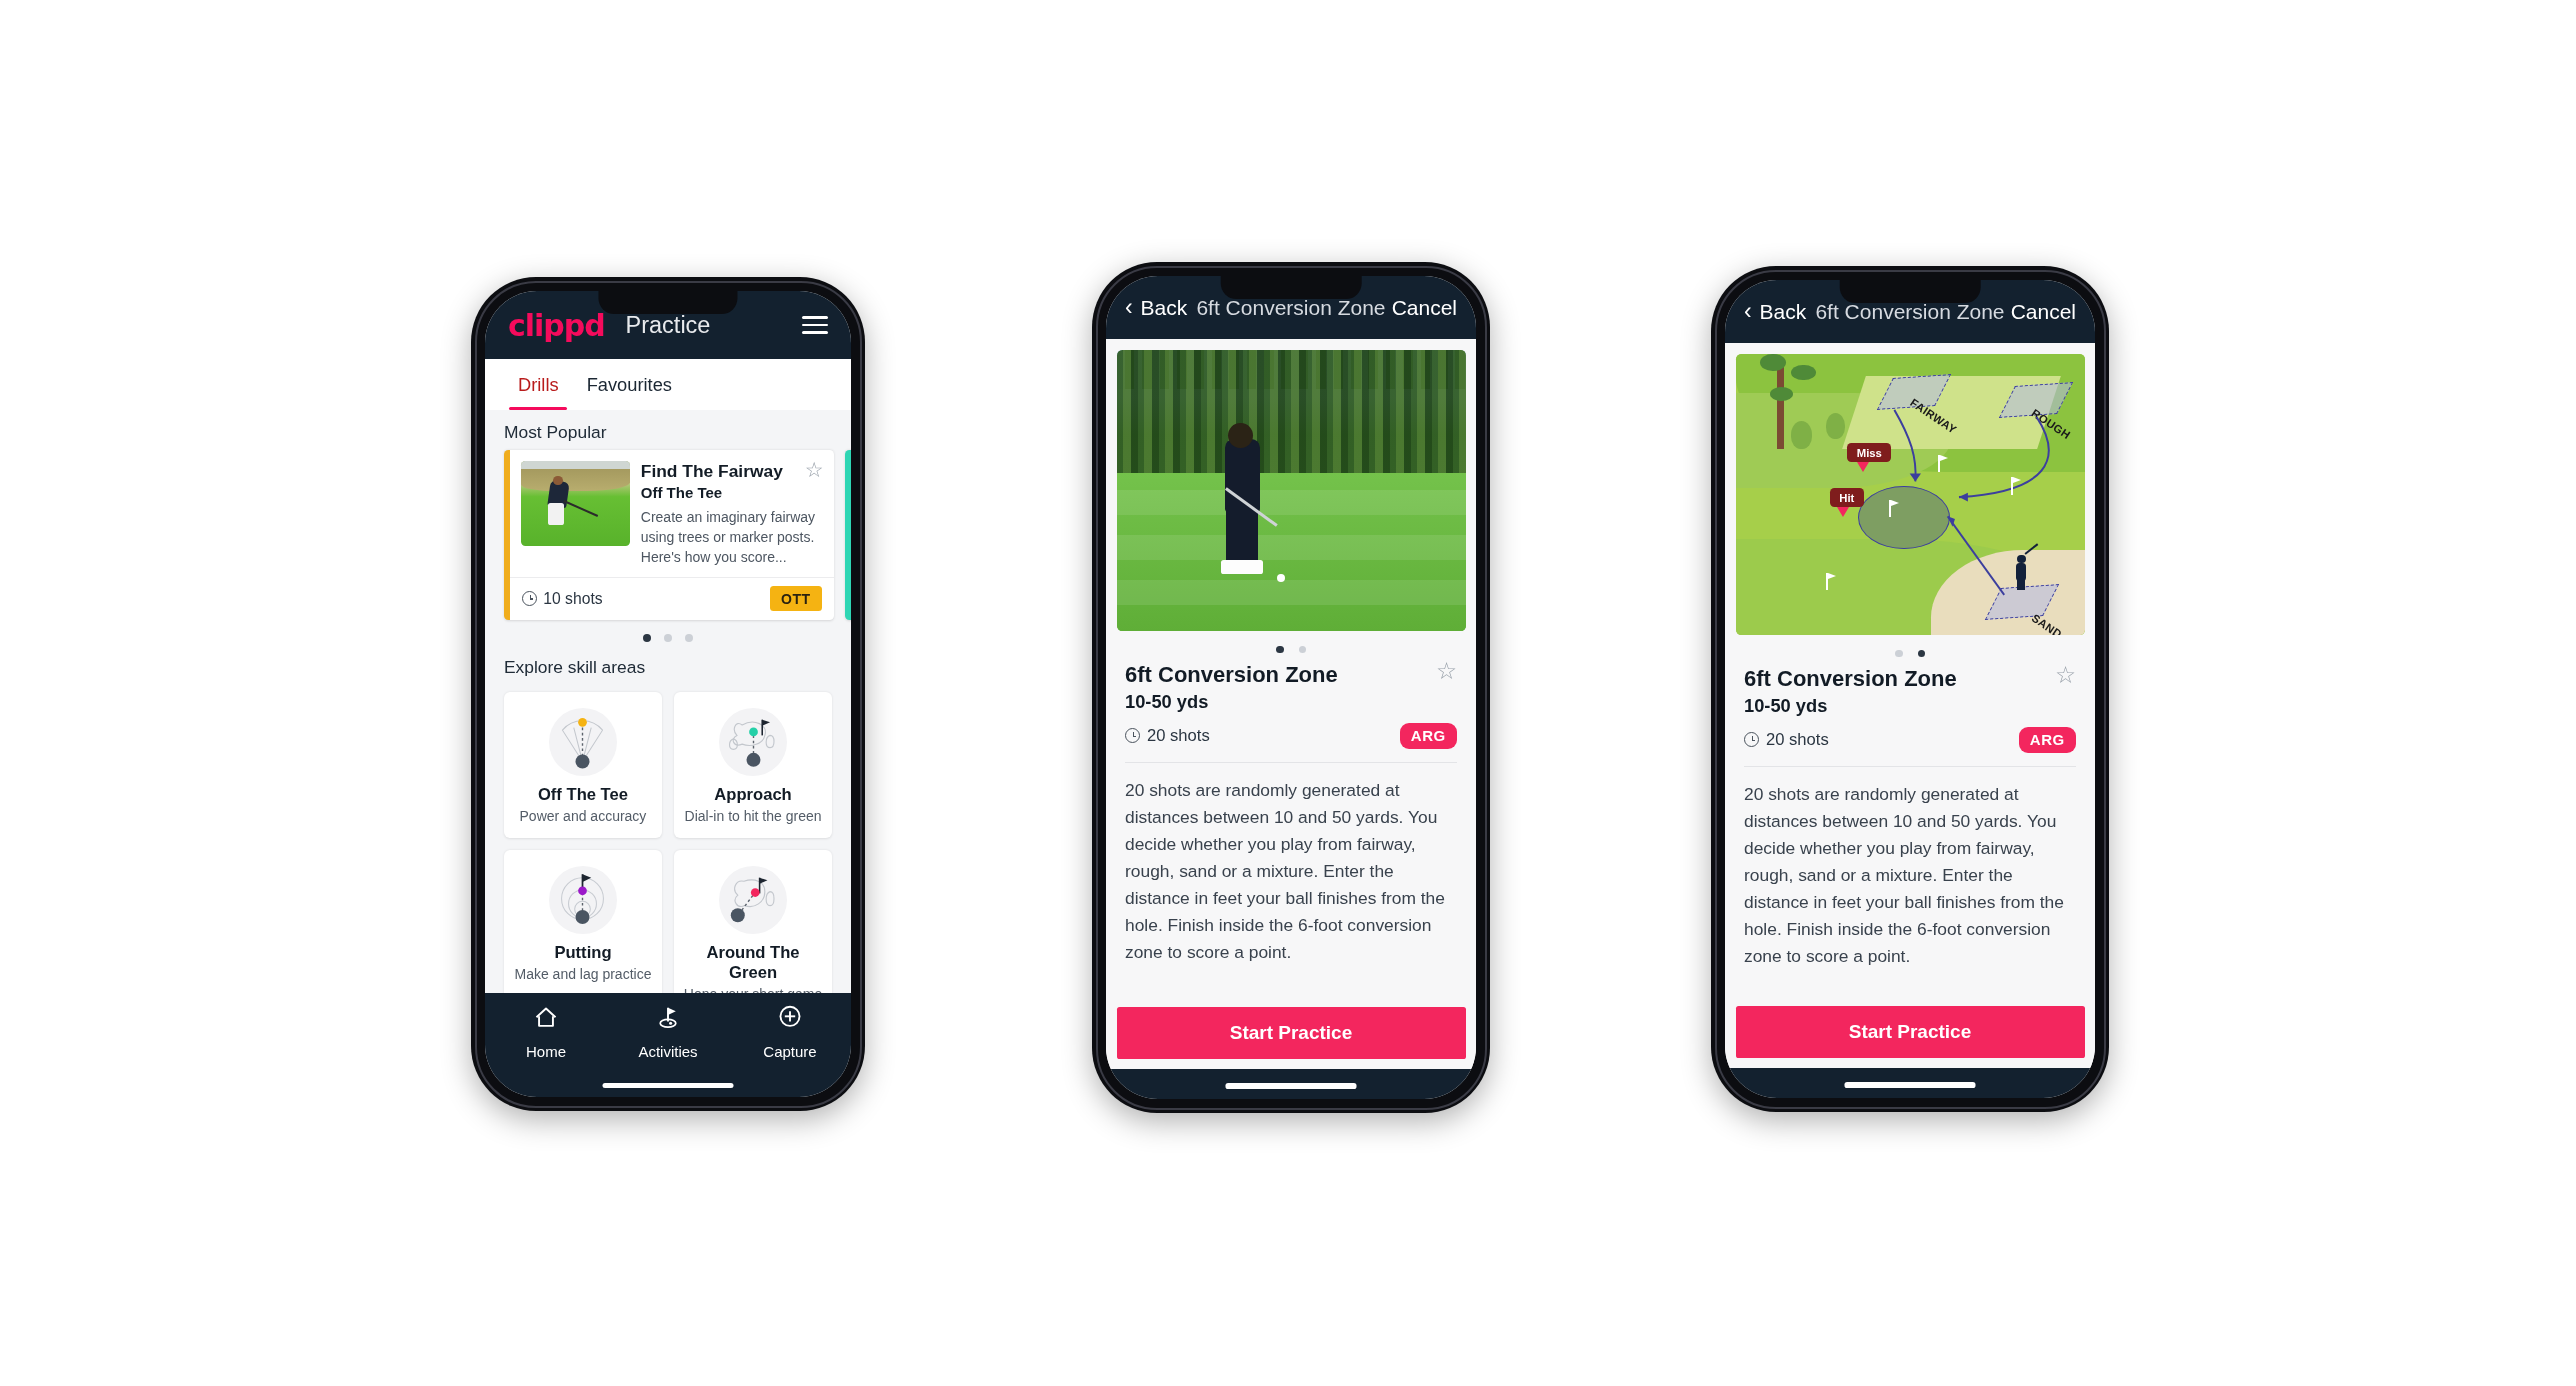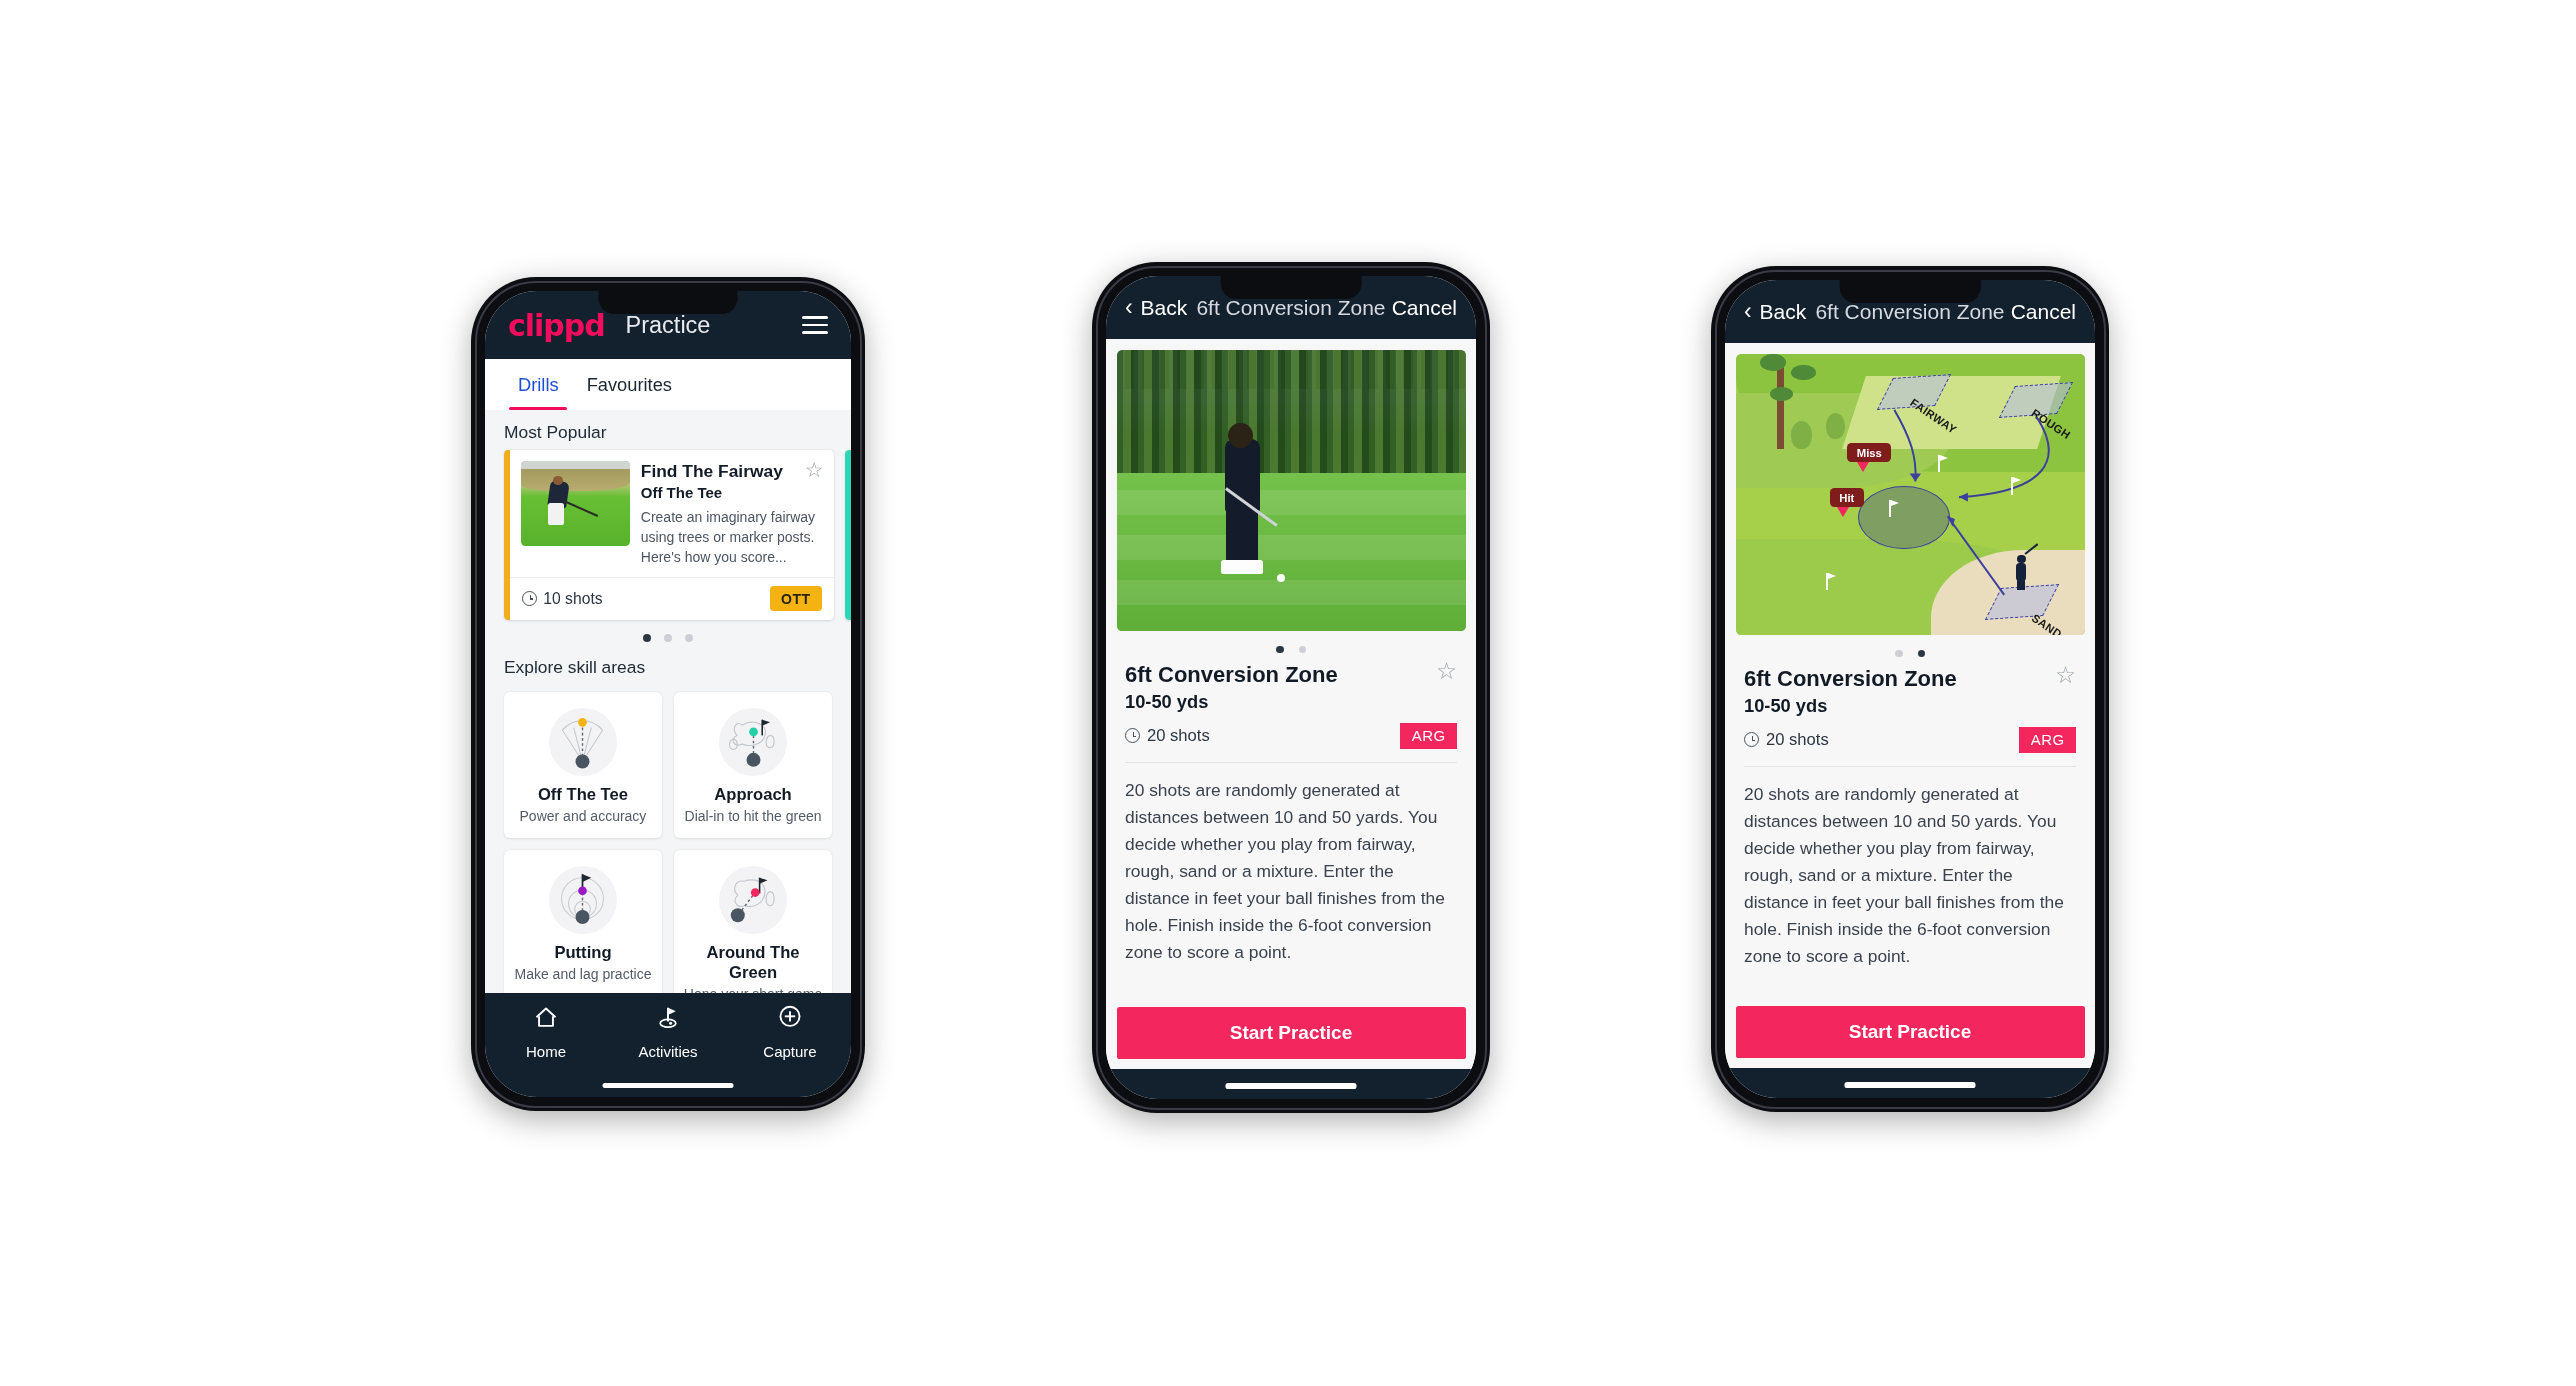--- a/index.html
+++ b/index.html
@@ -31,21 +31,21 @@
         font-family:"DejaVu Sans",sans-serif;}
   .appbar-title{position:absolute;left:0;right:0;text-align:center;color:#e8eaed;
                 font-size:23.5px;pointer-events:none;}
   .burger{margin-left:auto;display:flex;flex-direction:column;gap:5.2px;z-index:3;}
   .burger span{display:block;width:26px;height:2.6px;background:#ffffff;border-radius:1.7px;}
 
   .tabs{display:flex;background:#ffffff;flex:0 0 51px;align-items:stretch;
         padding-left:19px;box-sizing:border-box;}
   .tab{display:flex;align-items:center;font-size:18.3px;color:#1b2733;
        padding:0 14px;position:relative;}
-  .tab.active{color:#1d4ed8;}
+  .tab.active{color:#b91c1c;}
   .tab.active::after{content:"";position:absolute;left:5.2px;right:5.2px;bottom:0;
                      height:3.5px;background:#f50b5c;border-radius:1.7px;}
 
   .scrollbody{flex:1;background:#f4f5f7;overflow:hidden;position:relative;}
   .section-title{font-size:17.4px;color:#202c38;padding:12.2px 19px 7px 19px;}
 
   .carousel{position:relative;padding:0 0 0 19px;display:flex;gap:10.5px;}
   .drillcard{background:#ffffff;border-left:6.1px solid #f0ad1d;border-radius:4.4px;
              width:324px;flex:0 0 324px;box-shadow:0 0.9px 2.6px rgba(0,0,0,.13);
              overflow:hidden;}
@@ -171,22 +171,22 @@
   .heroB .player .ph{position:absolute;left:2.6px;top:0;width:8.7px;height:8.7px;background:#13213a;border-radius:50%;}
   .heroB .player .pl{position:absolute;left:2.6px;top:24.4px;width:7.8px;height:11.3px;background:#13213a;}
   .heroB .player .pc{position:absolute;left:10.5px;top:-1.7px;width:15.7px;height:1.7px;background:#13213a;transform:rotate(-38deg);transform-origin:left;}
 
   .detail-dots{display:flex;justify-content:center;gap:15px;padding:15px 0 5.2px 0;}
   .d-info{padding:3.5px 19px 0 19px;position:relative;}
   .d-title{font-size:22px;font-weight:bold;color:#121b25;}
   .d-yds{font-size:18.3px;font-weight:bold;color:#121b25;margin-top:2.6px;}
   .d-row{display:flex;align-items:center;margin-top:10.5px;}
   .d-shots{font-size:16.6px;color:#2b3642;display:flex;align-items:center;gap:7px;}
-  .d-badge{margin-left:auto;font-size:15px;font-weight:normal;color:#ffffff;
-           background:#f3265e;border-radius:0;padding:4.4px 11.3px;letter-spacing:0.5px;}
+  .d-badge{margin-left:auto;font-size:15px;font-weight:bold;color:#ffffff;
+           background:#f3265e;border-radius:9px;padding:4.4px 11.3px;letter-spacing:0.5px;}
   .d-star{position:absolute;top:1.7px;right:19px;font-size:23.5px;color:#9aa2ab;line-height:1;}
   .d-rule{height:0.9px;background:#e3e4e7;margin:13px 19px 0 19px;}
   .d-desc{font-size:17.4px;line-height:1.55;color:#39424d;padding:14px 19px 0 19px;}
   .cta{margin:auto 10.5px 10.5px 10.5px;background:#f3265e;color:#ffffff;font-size:19px;
        font-weight:bold;text-align:center;padding:15px 0;border-radius:2.6px;}
   .d-spacer{flex:1;}
   .homebar2{position:absolute;bottom:10.5px;left:50%;transform:translateX(-50%);
             width:131px;height:5.2px;border-radius:2.6px;background:#ffffff;z-index:30;}
   .footpad{flex:0 0 30px;background:#13212f;}
 </style>

